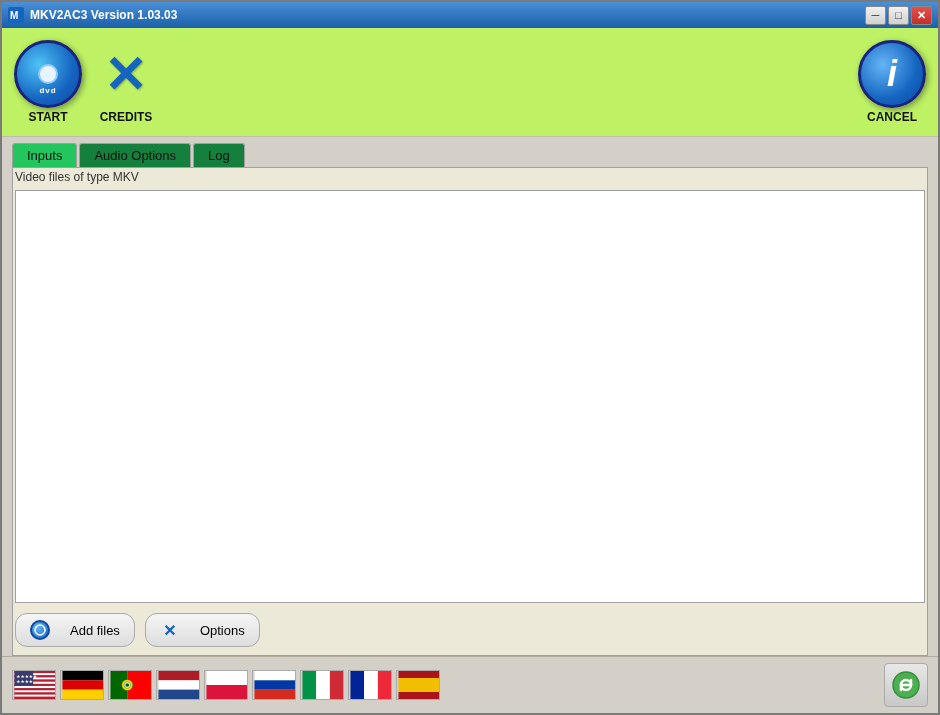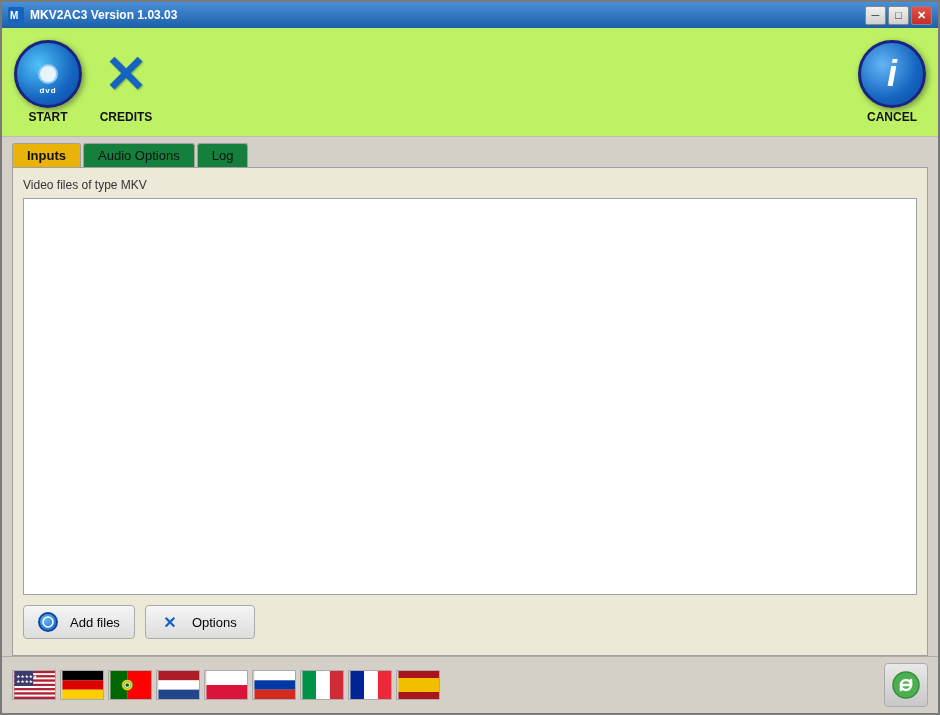--- a/index.html
+++ b/index.html
@@ -163,32 +163,32 @@
       background: #15803d;
       border: 1px solid #a0a0a0;
       border-bottom: none;
       cursor: pointer;
       font-size: 13px;
       color: #111;
       border-radius: 3px 3px 0 0;
       margin-right: 2px;
     }
     .tab.active {
-      background: #eab308;
-      font-weight: bold;
+      background: #22c55e;
+      font-weight: normal;
       position: relative;
       z-index: 2;
     }
     .tab-content {
       background: #ece9d8;
       border: 1px solid #a0a0a0;
       flex: 1;
       display: flex;
       flex-direction: column;
-      padding: 10px;
+      padding: 2px;
       margin-bottom: 0;
     }
     .section-label {
       font-size: 12px;
       color: #333;
       margin-bottom: 6px;
     }
     .file-list-box {
       flex: 1;
       background: white;
@@ -197,25 +197,25 @@
       min-height: 300px;
     }
     .file-buttons {
       display: flex;
       gap: 10px;
       margin-bottom: 6px;
     }
     .file-btn {
       display: flex;
       align-items: center;
-      gap: 12px;
+      gap: 20px;
       padding: 6px 14px;
       background: linear-gradient(to bottom, #f5f5f5, #ddd);
       border: 1px solid #aaa;
-      border-radius: 4px;
+      border-radius: 12px;
       cursor: pointer;
       font-size: 13px;
       min-width: 110px;
     }
     .file-btn-icon-add {
       width: 20px;
       height: 20px;
       border-radius: 50%;
       background: radial-gradient(circle at 35% 35%, #64b5f6, #1565c0);
       border: 2px solid #0d47a1;

